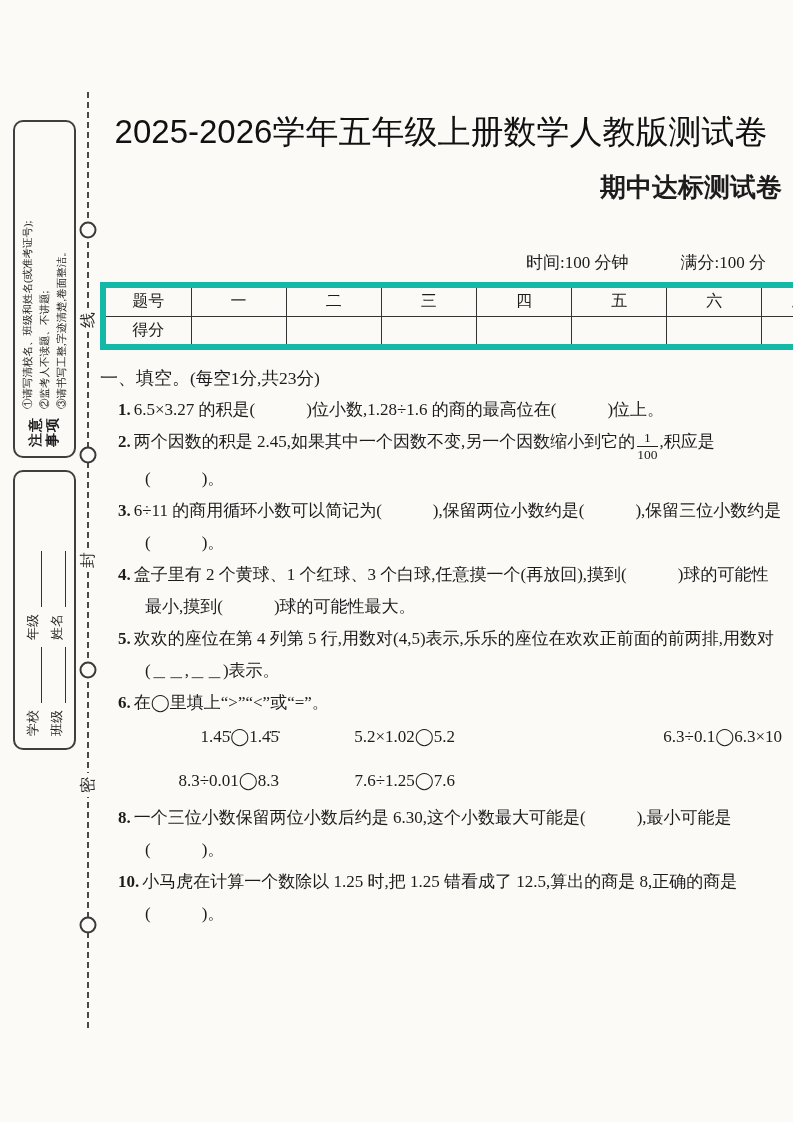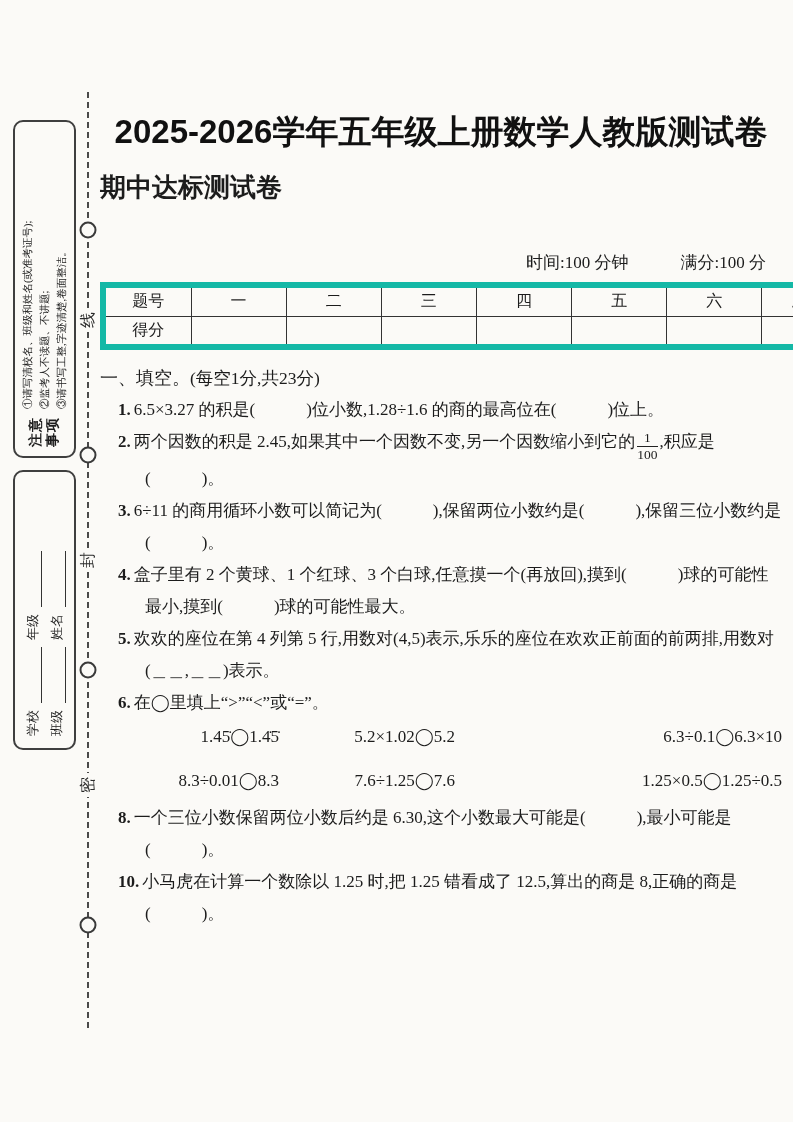--- a/index.html
+++ b/index.html
@@ -28,22 +28,22 @@
   .student-inner {
     position:absolute; left:0; top:0; width:276px; height:59px;
     transform-origin:0 0; transform:rotate(-90deg) translate(-276px,0);
     display:flex; flex-direction:column; justify-content:center; gap:6px; padding:0 12px; font-size:13px;
   }
   .student-line { display:flex; align-items:flex-end; white-space:nowrap; }
   .blank-rule { width:56px; border-bottom:1.2px solid #333; height:15px; margin:0 7px; }
 
   
   .main { position:absolute; left:100px; top:0; width:682px; }
-  .title { margin-top:110px; text-align:center; font-family:"Liberation Sans", sans-serif; font-weight:700; font-size:33px; white-space:nowrap; color:#111; }
-  .subtitle { margin-top:15px; text-align:left; font-family:"Liberation Sans", sans-serif; font-weight:bold; font-size:26px; }
+  .title { margin-top:110px; text-align:center; font-family:"Liberation Sans", sans-serif; font-weight:400; font-size:33px; white-space:nowrap; color:#111; }
+  .subtitle { margin-top:15px; text-align:right; font-family:"Liberation Sans", sans-serif; font-weight:bold; font-size:26px; }
   .exam-info { margin-top:46px; padding-right:16px; display:flex; justify-content:flex-end; gap:52px; font-size:17px; }
 
   .score-table { margin-top:8px; width:760px; border-collapse:collapse; table-layout:fixed; font-size:16px; border:6px solid #14b8a6; }
   .score-table th, .score-table td { border:1.2px solid #333; height:31px; text-align:center; vertical-align:middle; font-weight:normal; }
   .score-table col.c-first { width:88px; }
 
   .section-heading { margin-top:15px; font-size:17.5px; line-height:26px; }
   .sh-bold { font-weight:normal; font-family:"Liberation Sans", sans-serif; font-size:18px; }
 
   .questions { margin-left:18px; margin-top:3px; font-size:17px; }
@@ -173,21 +173,20 @@
 
       <div class="q">
         <span class="qnum">6.</span><span>在◯里填上“&gt;”“&lt;”或“=”。</span>
       </div>
       <div class="q6-grid">
         <span>1.45̇◯1.4̇5̇</span>
         <span>5.2×1.02◯5.2</span>
         <span>6.3÷0.1◯6.3×10</span>
         <span>8.3÷0.01◯8.3</span>
         <span>7.6÷1.25◯7.6</span>
-        <span>1.25×0.5◯1.25÷0.5</span>
       </div>
 
 
       <div class="q">
         <span class="qnum">8.</span><span>一个三位小数保留两位小数后约是 6.30,这个小数最大可能是(　　　),最小可能是(　　　)。</span>
       </div>
 
 
       <div class="q">
         <span class="qnum">10.</span><span>小马虎在计算一个数除以 1.25 时,把 1.25 错看成了 12.5,算出的商是 8,正确的商是(　　　)。</span>

